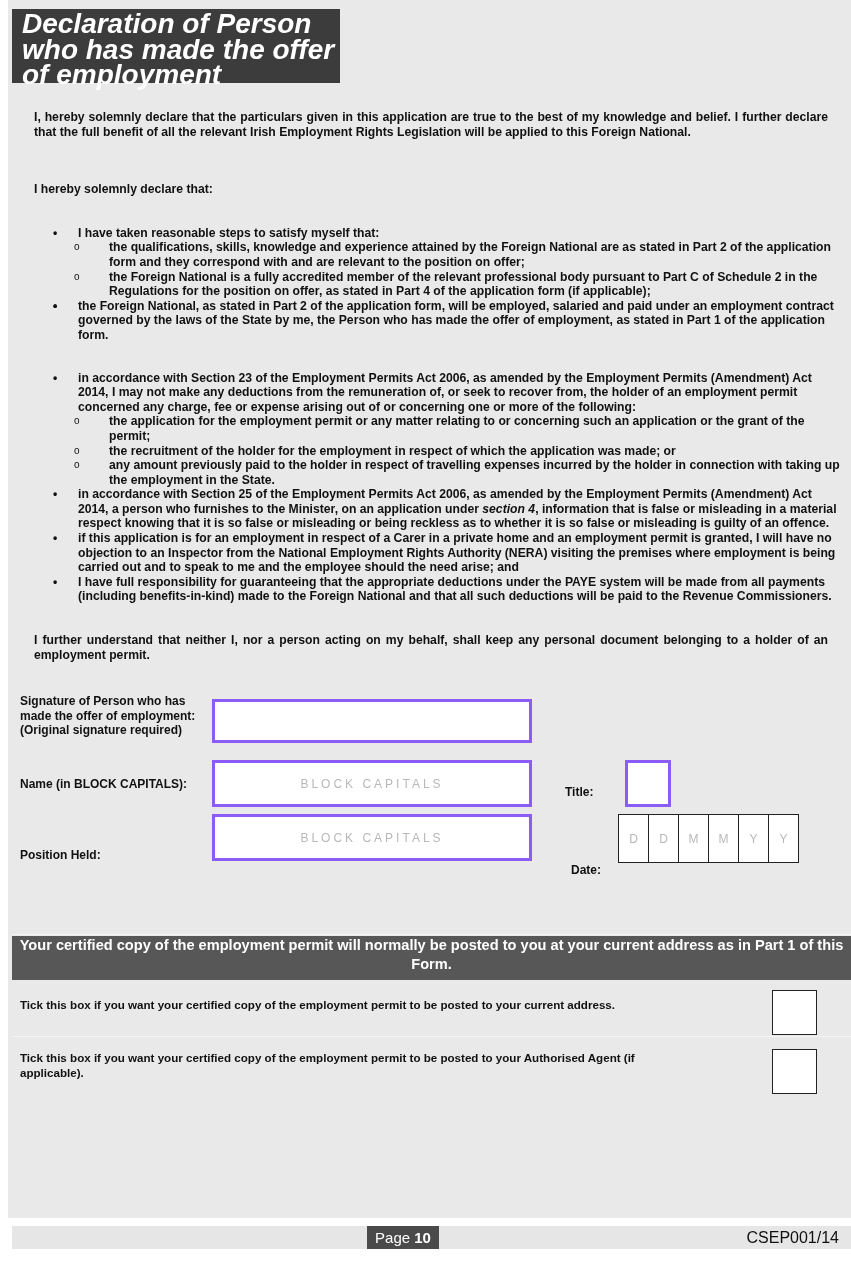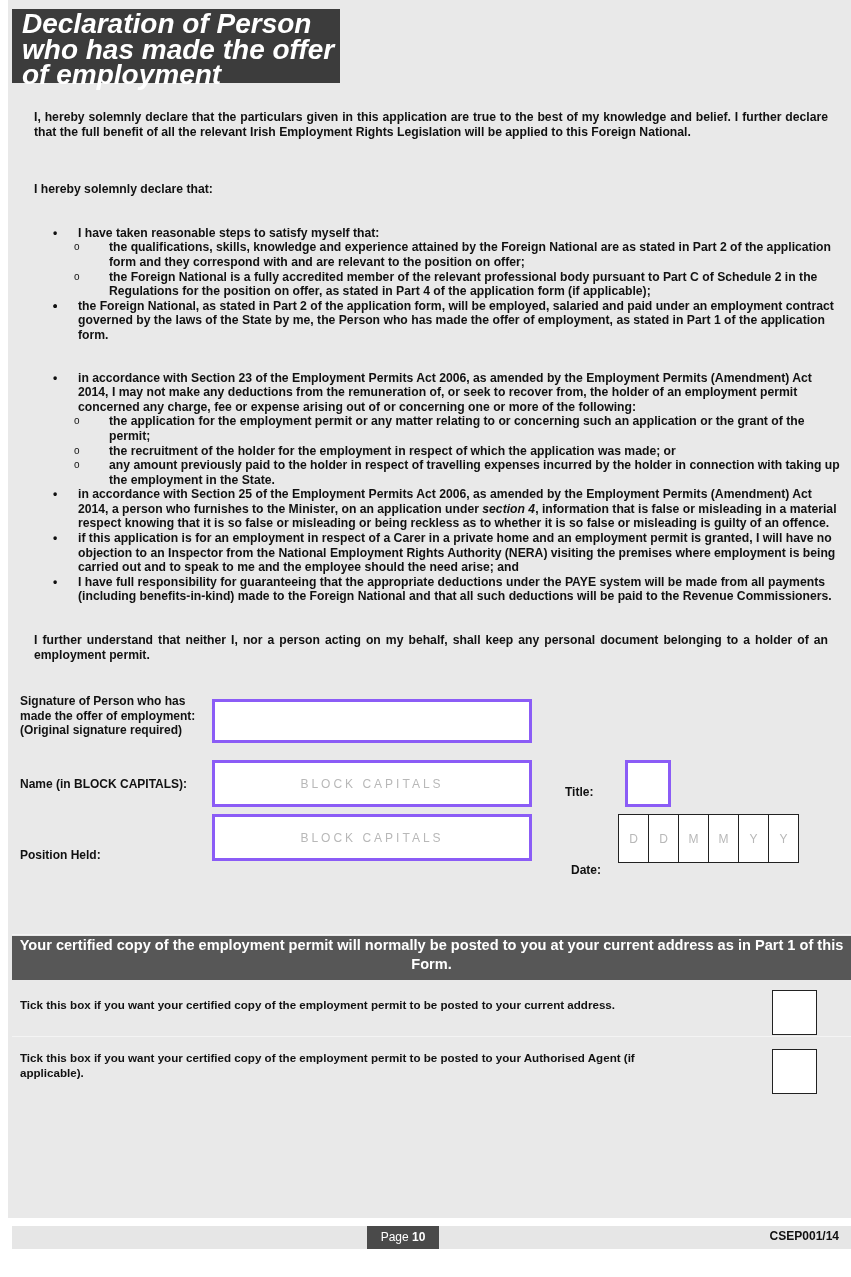--- a/index.html
+++ b/index.html
@@ -53,24 +53,24 @@
     font-weight: bold; font-size: 14.6px; line-height: 19px; box-sizing: border-box;
   }
   .tick-box {
     position: absolute; width: 45px; height: 45px; background: #fff; border: 1px solid #222; box-sizing: border-box;
   }
   .row-divider { position: absolute; left: 12px; width: 839px; height: 1px; background: #f4f4f4; }
 
   .footer-bar { position: absolute; left: 12px; top: 1226px; width: 839px; height: 23px; background: #e6e6e6; }
   .page-badge {
     position: absolute; left: 367px; top: 1226px; width: 72px; height: 23px;
-    background: #4a4a4a; color: #fff; font-size: 12px; line-height: 23px; text-align: center;
+    background: #4a4a4a; color: #fff; font-size: 15px; line-height: 23px; text-align: center;
   }
   .page-badge b { font-weight: bold; }
-  .form-code { position: absolute; right: 12px; top: 1229px; font-size: 12px; font-weight: bold; padding-left: 38px; }
+  .form-code { position: absolute; right: 12px; top: 1229px; font-size: 16px; font-weight: normal; padding-left: 38px; }
 </style>
 </head>
 <body>
 
 <div class="page-bg"></div>
 
 <div class="title-box">
   <span>Declaration of Person who has made the offer of employment</span>
 </div>
 

